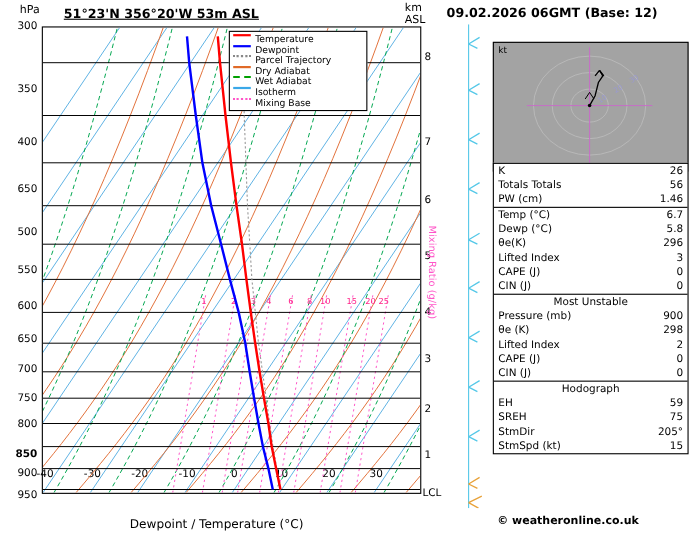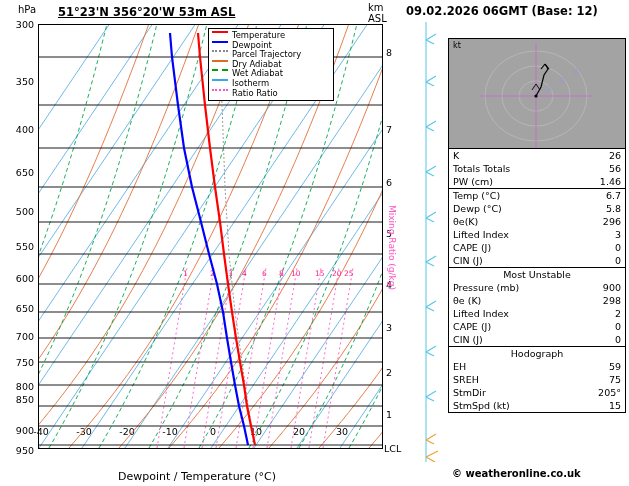--- a/index.html
+++ b/index.html
@@ -56,21 +56,21 @@
       <div class="ytick" style="top:57px;">350</div>
       <div class="ytick" style="top:105px;">400</div>
       <div class="ytick" style="top:148px;">650</div>
       <div class="ytick" style="top:187px;">500</div>
       <div class="ytick" style="top:222px;">550</div>
       <div class="ytick" style="top:254px;">600</div>
       <div class="ytick" style="top:284px;">650</div>
       <div class="ytick" style="top:312px;">700</div>
       <div class="ytick" style="top:338px;">750</div>
       <div class="ytick" style="top:362px;">800</div>
-      <div class="ytick" style="top:375px;">850</div>
+      <div class="ytick" style="top:389px;font-weight:bold;">850</div>
       <div class="ytick" style="top:406px;">900</div>
       <div class="ytick" style="top:426px;">950</div>
     </div>
 
     <div>
       <div class="kmtick" style="top:52px;">8</div>
       <div class="kmtick" style="top:129px;">7</div>
       <div class="kmtick" style="top:182px;">6</div>
       <div class="kmtick" style="top:233px;">5</div>
       <div class="kmtick" style="top:284px;">4</div>
@@ -212,21 +212,21 @@
       <div class="row">
           <span class="sw" style="border-top-color:#00a000;border-top-style:dashed"></span>
           <span>Wet Adiabat</span>
         </div>
       <div class="row">
           <span class="sw" style="border-top-color:#3aa8e8"></span>
           <span>Isotherm</span>
         </div>
       <div class="row">
           <span class="sw" style="border-top-color:#ff55c8;border-top-style:dotted"></span>
-          <span>Ratio Ratio</span>
+          <span>Mixing Base</span>
         </div>
     </div>
 
     <div class="mixlabel">Mixing Ratio (g/kg)</div>
     <div class="lcl">LCL</div>
   </div>
 
   <svg class="wob" viewBox="0 0 44 440">
     <line x1="22" y1="0" x2="22" y2="440" stroke="#55c8e8" stroke-width="1"></line>
     <g stroke="#55c8e8" stroke-width="1.2" fill="none">

